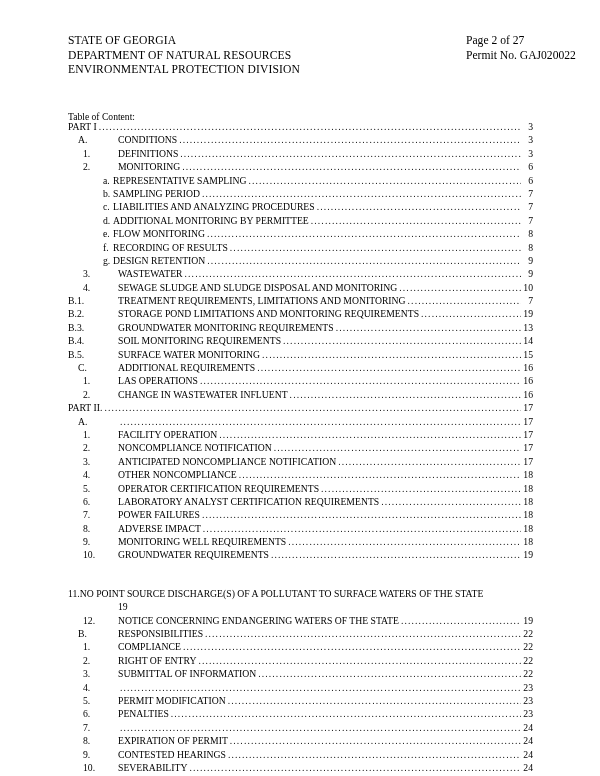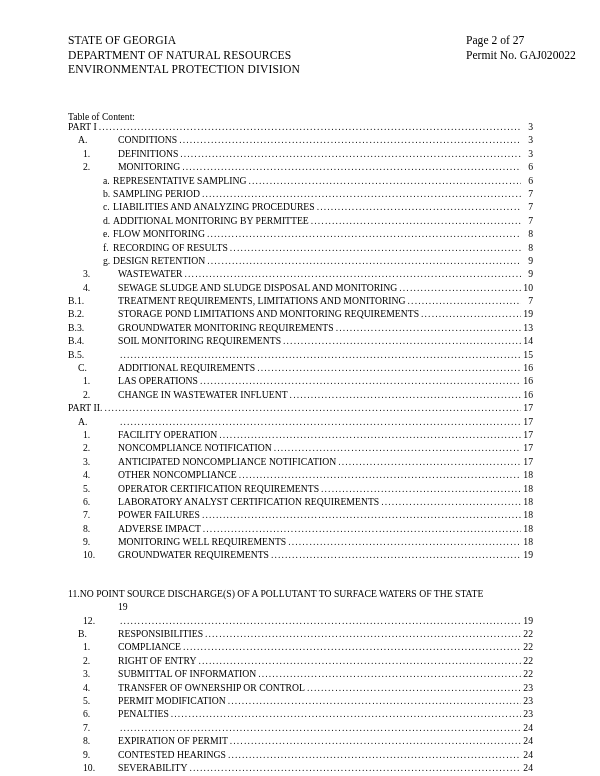--- a/index.html
+++ b/index.html
@@ -244,20 +244,21 @@
         <span class="pageno">13</span>
       </div>
       <div class="toc-row lvl-bnum">
         <span class="marker">B.4.</span>
         <span class="label">SOIL MONITORING REQUIREMENTS</span>
         <span class="leader"></span>
         <span class="pageno">14</span>
       </div>
       <div class="toc-row lvl-bnum">
         <span class="marker">B.5.</span>
+        <span class="label">SURFACE WATER MONITORING</span>
         <span class="leader"></span>
         <span class="pageno">15</span>
       </div>
       <div class="toc-row lvl-alpha">
         <span class="marker">C.</span>
         <span class="label">ADDITIONAL REQUIREMENTS</span>
         <span class="leader"></span>
         <span class="pageno">16</span>
       </div>
       <div class="toc-row lvl-num">
@@ -345,20 +346,21 @@
       </div>
       <div class="toc-row lvl-num wrapped">
         <div class="wrap-inner">
           <span class="marker">11.</span>
           <span class="label">NO POINT SOURCE DISCHARGE(S) OF A POLLUTANT TO SURFACE WATERS OF THE STATE</span>
         </div>
         <div class="wrap-second">19</div>
       </div>
       <div class="toc-row lvl-num">
         <span class="marker">12.</span>
+        <span class="label">NOTICE CONCERNING ENDANGERING WATERS OF THE STATE</span>
         <span class="leader"></span>
         <span class="pageno">19</span>
       </div>
       <div class="toc-row lvl-alpha">
         <span class="marker">B.</span>
         <span class="label">RESPONSIBILITIES</span>
         <span class="leader"></span>
         <span class="pageno">22</span>
       </div>
       <div class="toc-row lvl-num">
@@ -374,21 +376,20 @@
         <span class="pageno">22</span>
       </div>
       <div class="toc-row lvl-num">
         <span class="marker">3.</span>
         <span class="label">SUBMITTAL OF INFORMATION</span>
         <span class="leader"></span>
         <span class="pageno">22</span>
       </div>
       <div class="toc-row lvl-num">
         <span class="marker">4.</span>
-        <span class="label">TRANSFER OF OWNERSHIP OR CONTROL</span>
         <span class="leader"></span>
         <span class="pageno">23</span>
       </div>
       <div class="toc-row lvl-num">
         <span class="marker">5.</span>
         <span class="label">PERMIT MODIFICATION</span>
         <span class="leader"></span>
         <span class="pageno">23</span>
       </div>
       <div class="toc-row lvl-num">

